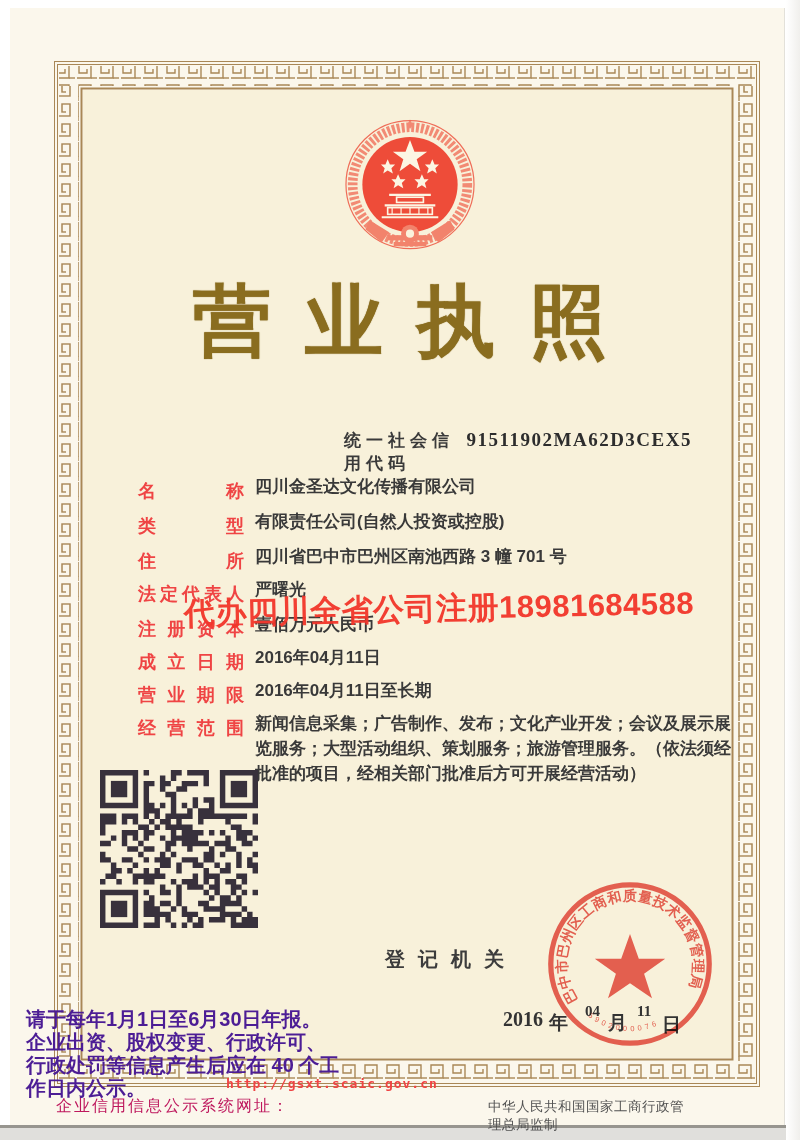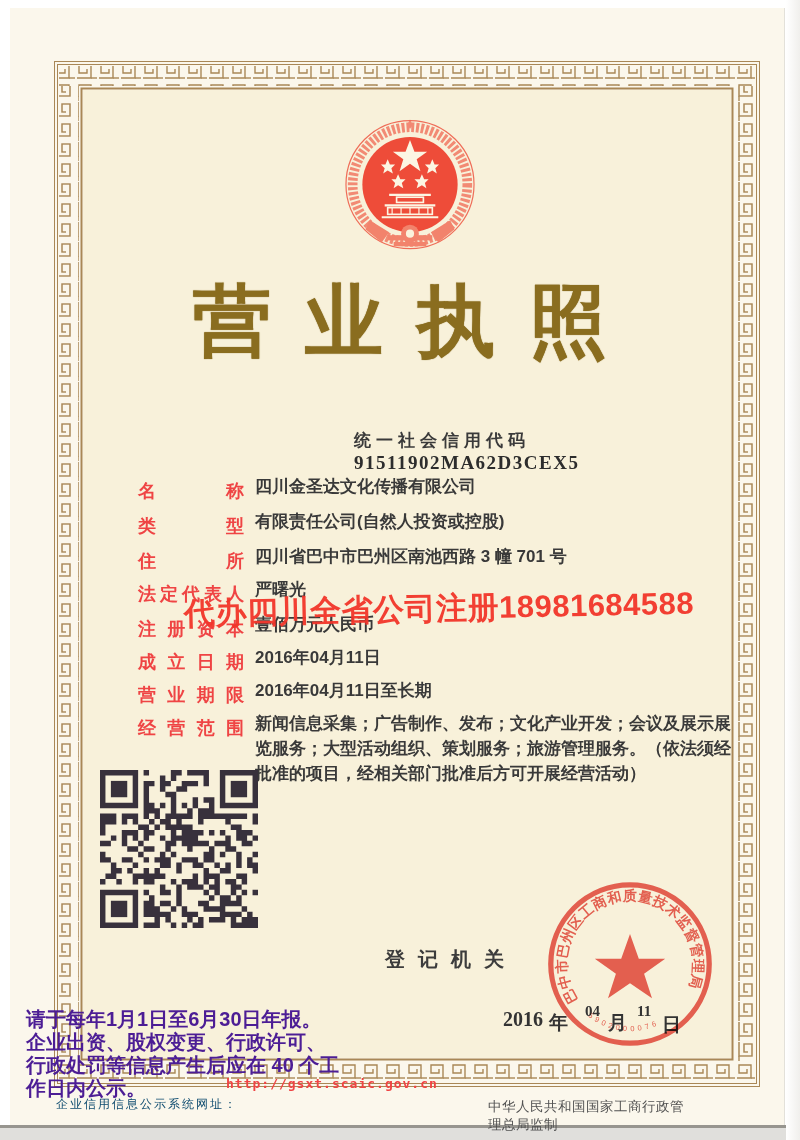--- a/index.html
+++ b/index.html
@@ -17,21 +17,21 @@
   
   .frame{position:absolute;left:54px;top:61px;width:706px;height:1026px;z-index:1;}
   
   .content{position:absolute;left:0;top:0;width:692px;height:1140px;z-index:3;}
   .emblem{position:absolute;left:343px;top:116px;width:134px;height:152px;}
   .title{position:absolute;left:0;top:270px;width:800px;text-align:center;
     font-size:78px;font-weight:bold;color:#8a6d1f;letter-spacing:34px;text-indent:34px;
     text-shadow:0 0 1px #7c5f14;}
   .subtitle{position:absolute;left:0;top:376px;width:800px;text-align:center;
     font-size:34px;font-weight:bold;color:#8a6d1f;letter-spacing:6px;}
-  .codeline{position:absolute;left:344px;top:429px;display:flex;align-items:baseline;flex-direction:column;}
+  .codeline{position:absolute;left:344px;top:429px;display:flex;align-items:baseline;}
   .codeline .lbl{font-size:17px;font-weight:bold;color:#3a3a3a;letter-spacing:5px;}
   .codeline .code{font-family:"Liberation Serif",serif;font-size:19px;font-weight:600;
     color:#2d2d2d;letter-spacing:1.5px;margin-left:10px;}
   .row{position:absolute;left:138px;width:606px;display:flex;align-items:flex-start;}
   .f-label{width:106px;flex:none;font-size:18px;font-weight:bold;color:#ef4444;
     text-align:justify;text-align-last:justify;}
   .f-value{margin-left:11px;font-size:17px;font-weight:600;color:#393939;
     transform:translateY(-5px);line-height:25px;max-width:478px;}
   .watermark{position:absolute;left:184px;top:588px;font-size:31px;font-weight:600;
     color:#f2352a;transform:rotate(-1.2deg);white-space:nowrap;z-index:5;opacity:.95;
@@ -40,21 +40,21 @@
   .registrar{position:absolute;left:385px;top:946px;font-size:20px;font-weight:bold;
     color:#3c3c3c;letter-spacing:13px;text-align:right;}
   .seal{position:absolute;left:542px;top:876px;width:176px;height:176px;z-index:6;
     mix-blend-mode:multiply;opacity:.88;}
   .dt{position:absolute;color:#333;z-index:4;}
   .dt.num{font-family:"Liberation Serif",serif;font-weight:600;}
   .notice{position:absolute;left:26px;top:1008px;width:350px;font-size:20px;
     font-weight:600;color:#4c1d95;line-height:23px;z-index:4;}
   .site-url{position:absolute;left:226px;top:1076px;font-family:"DejaVu Sans Mono",monospace;
     font-size:13px;font-weight:bold;color:#ef4444;letter-spacing:1px;z-index:4;}
-  .site-label{position:absolute;left:56px;top:1096px;font-size:12px;color:#0c4a6e;
+  .site-label{position:absolute;left:56px;top:1096px;font-size:16px;color:#be185d;
     letter-spacing:2px;}
   .issuer{position:absolute;left:488px;top:1098px;font-size:13.5px;color:#525252;
     letter-spacing:0.5px;}
 </style>
 </head>
 <body>
 
 <div class="sheet"></div>
 
 <svg class="frame" width="706" height="1026" viewBox="0 0 706 1026" xmlns="http://www.w3.org/2000/svg">

